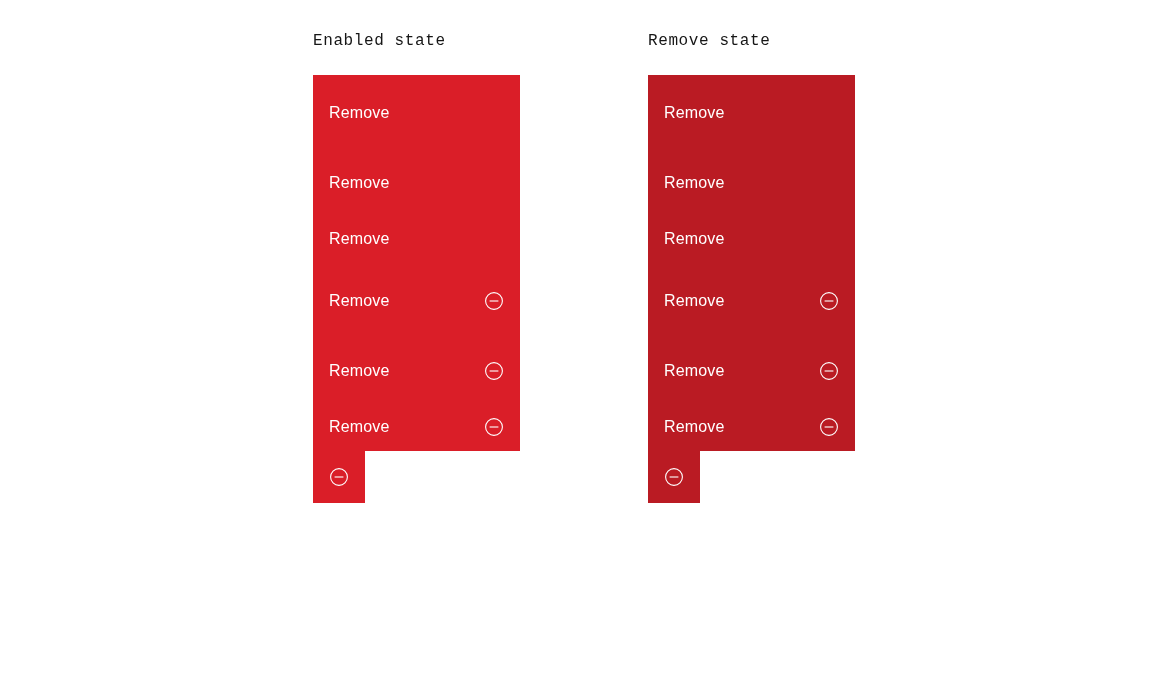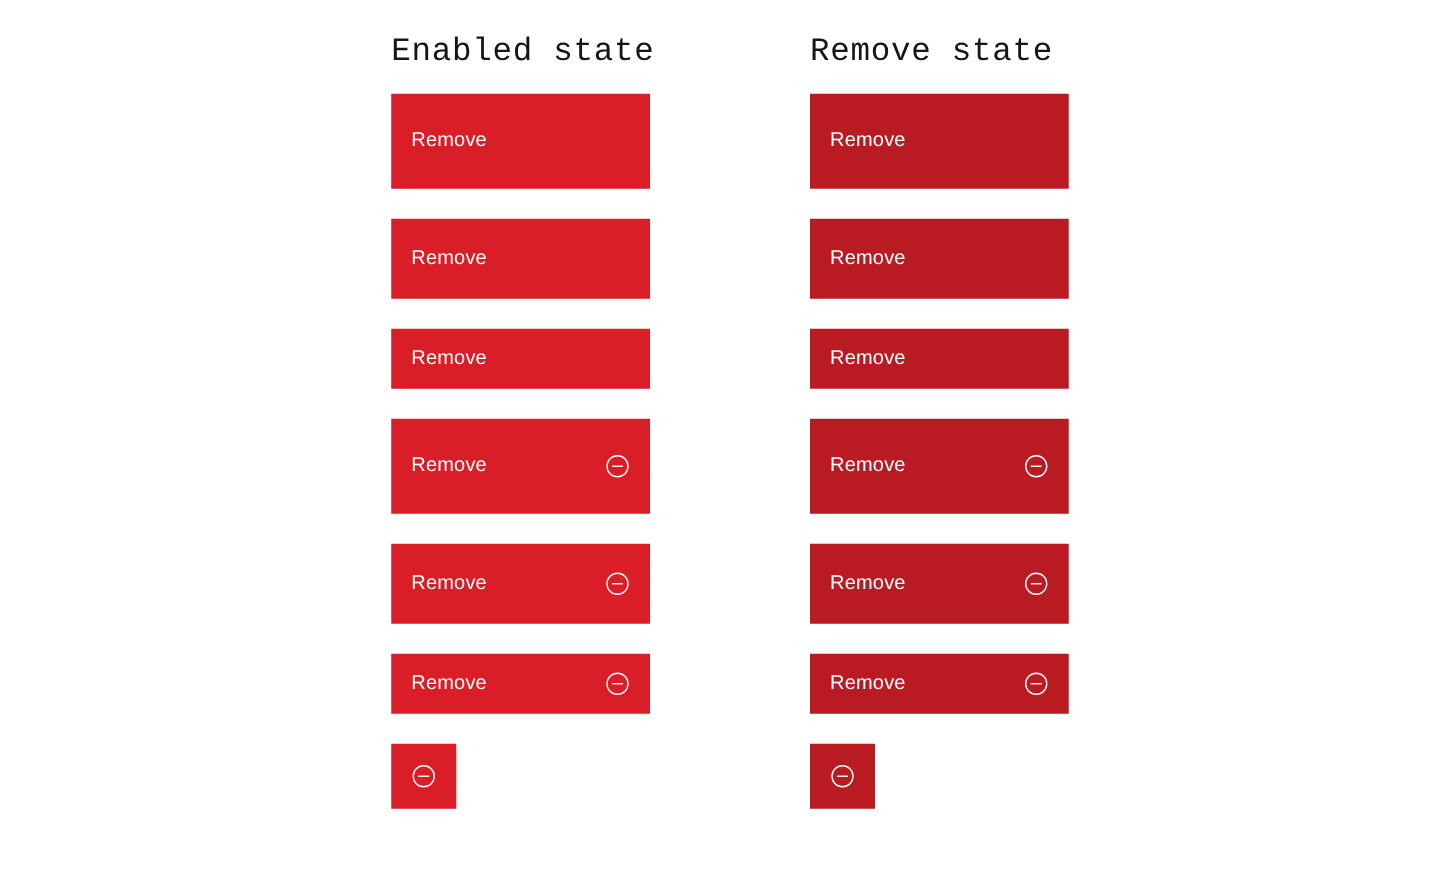--- a/index.html
+++ b/index.html
@@ -23,39 +23,38 @@
     position: absolute;
     top: 0;
     width: 280px;
   }
 
   #col-enabled { left: 313px; }
   #col-hover   { left: 648px; }
 
   .column-heading {
     font-family: "Liberation Mono", "DejaVu Sans Mono", monospace;
-    font-size: 26px;
+    font-size: 16px;
     line-height: 28px;
     font-weight: 400;
     color: #161616;
     letter-spacing: 0.6px;
     white-space: nowrap;
     position: absolute;
     top: 27px;
     left: 0;
   }
 
   .button-stack {
     position: absolute;
     top: 75px;
     left: 0;
     display: flex;
     flex-direction: column;
     align-items: flex-start;
-    gap: 24px;
   }
 
   .btn {
     display: flex;
     align-items: center;
     width: 207px;
     border: 0;
     outline: 0;
     padding: 0 16px;
     color: #ffffff;

